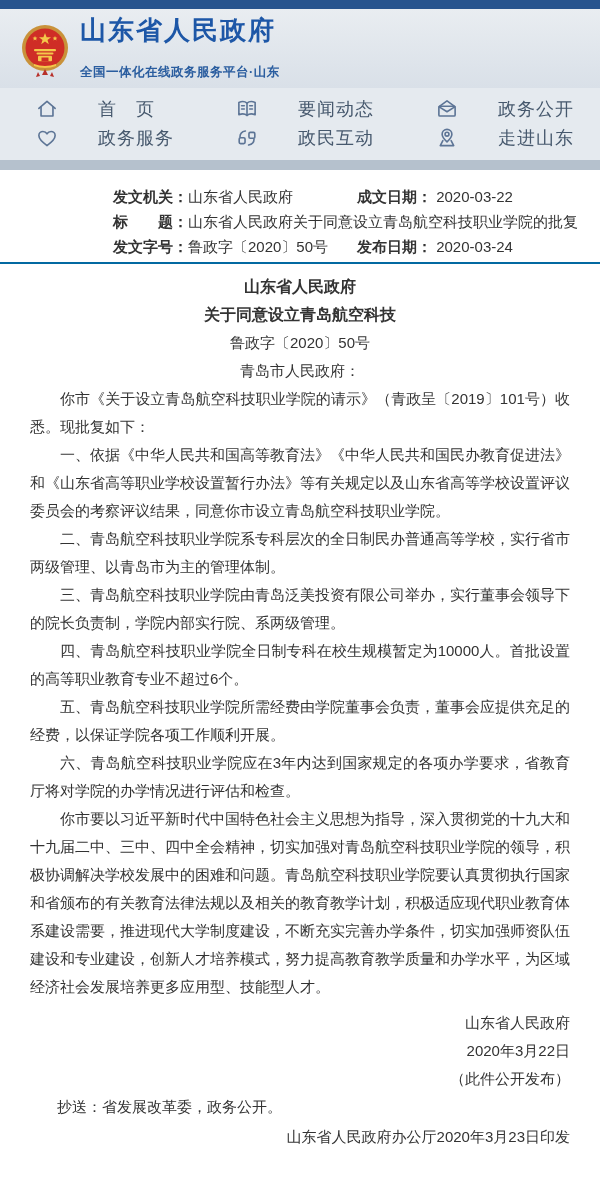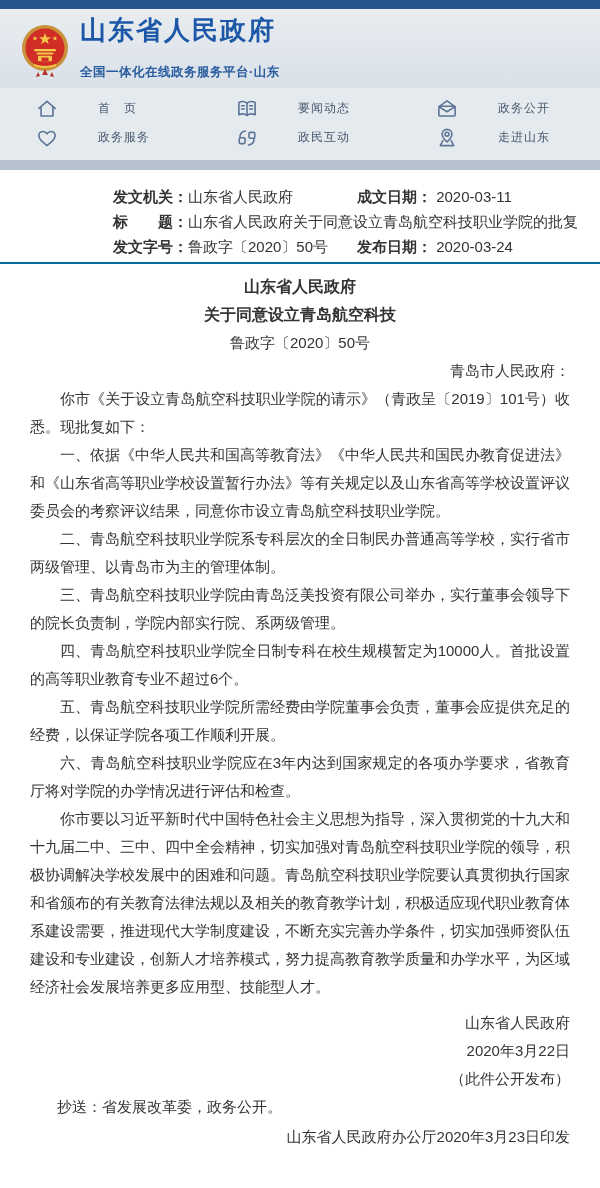--- a/index.html
+++ b/index.html
@@ -17,32 +17,32 @@
   .emblem { width:50px; height:56px; flex:0 0 auto; margin-top:2px; }
   .site-title-block { margin-left:10px; }
   .site-title { font-size:26px; font-weight:bold; color:#1d57a7; letter-spacing:2px; line-height:1.1; }
   .site-subtitle { font-size:12.5px; font-weight:bold; color:#2a5d9f; margin-top:20px; letter-spacing:.5px; }
   .nav {
     background:#e5eaef; height:72px; padding:6px 0 8px;
     display:grid; grid-template-columns:repeat(3,1fr); grid-auto-rows:1fr;
   }
   .nav-item { display:flex; align-items:center; padding-left:34px; cursor:pointer; }
   .nav-item .nicon { width:26px; height:26px; flex:0 0 auto; }
-  .nav-item .nlabel { margin-left:38px; font-size:12px; color:#46586d; letter-spacing:1px; white-space:nowrap; }
+  .nav-item .nlabel { margin-left:38px; font-size:18px; color:#46586d; letter-spacing:1px; white-space:nowrap; }
   .divider-strip { height:10px; background:#b5c1cd; }
   .meta { padding:14px 0 3px 113px; font-size:15px; color:#333; }
   .meta-row { display:flex; line-height:25px; }
   .meta-label { font-weight:bold; }
   .meta-col1 { width:244px; display:flex; }
   .meta-sep { border-bottom:2px solid #0369a1; }
   .doc { padding:9px 30px 0 30px; font-size:15px; line-height:28px; color:#333; }
   .doc-title-line { text-align:center; font-weight:bold; font-size:16px; }
   .doc-number { text-align:center; }
   .doc-body p { margin:0; text-indent:2em; text-align:justify; }
-  .doc-body .salutation { text-indent:0; text-align:right; }
+  .doc-body .salutation { text-indent:0; text-align:center; }
   .signature { text-align:right; margin-top:8px; }
   .cc-line { padding-left:27px; }
   .print-line { text-align:right; margin-top:2px; }
   svg.icon { stroke:#5d7596; stroke-width:1.5; fill:none; stroke-linecap:round; stroke-linejoin:round; }
 </style>
 </head>
 <body>
 
 <div class="page">
 
@@ -127,21 +127,21 @@
   <div class="divider-strip"></div>
 
   <div class="meta meta-sep">
     <div class="meta-row">
       <span class="meta-col1">
         <span class="meta-label">发文机关：</span>
         <span>山东省人民政府</span>
       </span>
       <span>
         <span class="meta-label">成文日期：</span>
-        <span>2020-03-11</span>
+        <span>2020-03-22</span>
       </span>
     </div>
     <div class="meta-row">
       <span class="meta-label">标　　题：</span>
       <span>山东省人民政府关于同意设立青岛航空科技职业学院的批复</span>
     </div>
     <div class="meta-row">
       <span class="meta-col1">
         <span class="meta-label">发文字号：</span>
         <span>鲁政字〔2020〕50号</span>

